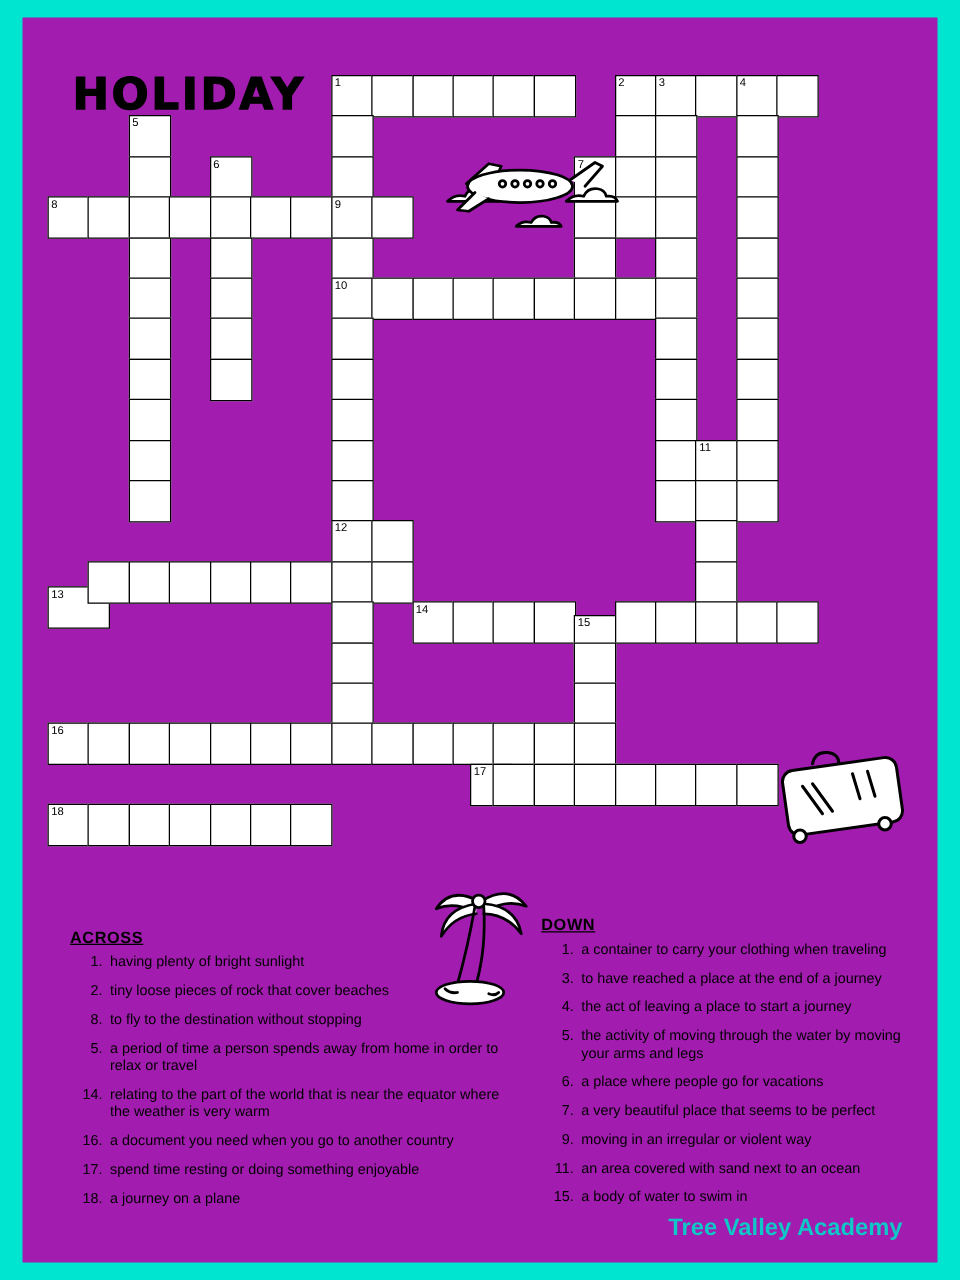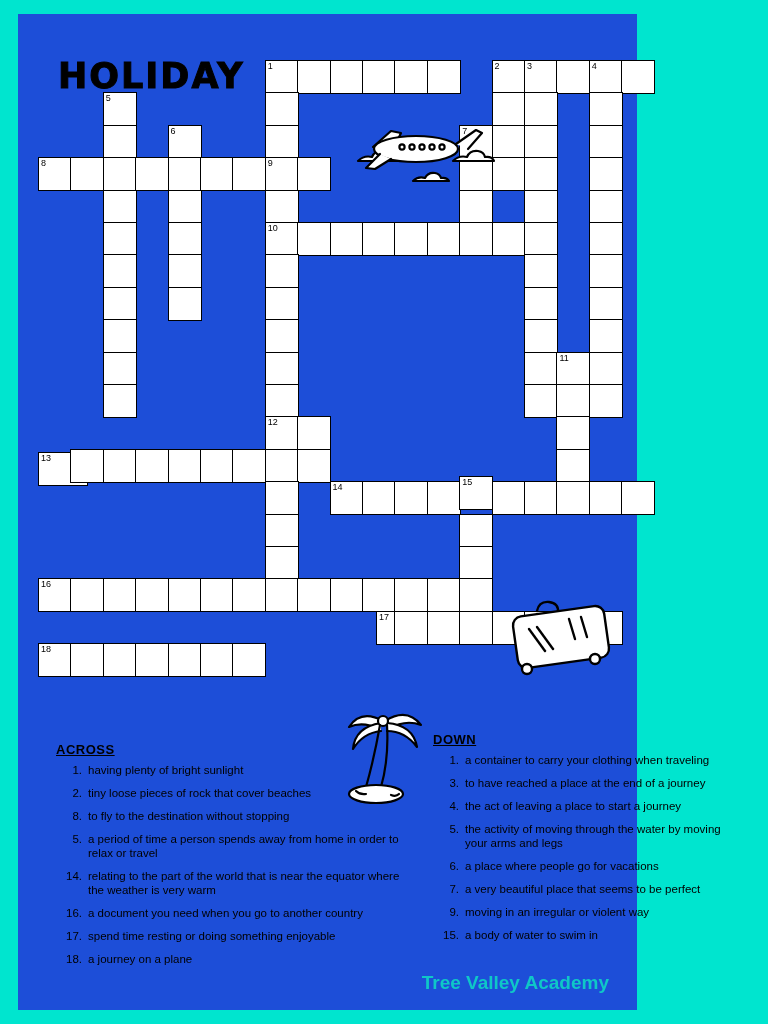--- a/index.html
+++ b/index.html
@@ -12,23 +12,23 @@
     position: relative;
     width: 768px;
     height: 1024px;
     background: #00e5cf;
     overflow: hidden;
   }
   #sheet {
     position: absolute;
     left: 18px;
     top: 14px;
-    width: 619px;
+    width: 732px;
     height: 996px;
-    background: #1d4ed8;
+    background: #a21caf;
   }
   
   #title {
     position: absolute;
     left: 40px;
     top: 42px;
     font-size: 35px;
     font-weight: bold;
     letter-spacing: 2px;
     color: #000;
@@ -220,40 +220,40 @@
         <div class="cell" style="left: 64.8px; top: 324px;"></div>
         <div class="cell" style="left: 226.8px; top: 324px;"></div>
         <div class="cell" style="left: 486px; top: 324px;"></div>
         <div class="cell" style="left: 518.4px; top: 324px;"></div>
         <div class="cell" style="left: 550.8px; top: 324px;"></div>
         <div class="cell" style="left: 226.8px; top: 356.4px;">
           <span class="num">12</span>
         </div>
         <div class="cell" style="left: 259.2px; top: 356.4px;"></div>
         <div class="cell" style="left: 518.4px; top: 356.4px;"></div>
-        <div class="cell" style="left: 0px; top: 392px; padding-left: 48px;">
+        <div class="cell" style="left: 0px; top: 409px; padding-left: 48px;">
           <span class="num">13</span>
         </div>
         <div class="cell" style="left: 32.4px; top: 388.8px;"></div>
         <div class="cell" style="left: 64.8px; top: 388.8px;"></div>
         <div class="cell" style="left: 97.2px; top: 388.8px;"></div>
         <div class="cell" style="left: 129.6px; top: 388.8px;"></div>
         <div class="cell" style="left: 162px; top: 388.8px;"></div>
         <div class="cell" style="left: 194.4px; top: 388.8px;"></div>
         <div class="cell" style="left: 226.8px; top: 388.8px;"></div>
         <div class="cell" style="left: 259.2px; top: 388.8px;"></div>
         <div class="cell" style="left: 518.4px; top: 388.8px;"></div>
         <div class="cell" style="left: 226.8px; top: 421.2px;"></div>
         <div class="cell" style="left: 291.6px; top: 421.2px;">
           <span class="num">14</span>
         </div>
         <div class="cell" style="left: 324px; top: 421.2px;"></div>
         <div class="cell" style="left: 356.4px; top: 421.2px;"></div>
         <div class="cell" style="left: 388.8px; top: 421.2px;"></div>
-        <div class="cell" style="left: 421.2px; top: 416px;">
+        <div class="cell" style="left: 421.2px; top: 432px;">
           <span class="num">15</span>
         </div>
         <div class="cell" style="left: 453.6px; top: 421.2px;"></div>
         <div class="cell" style="left: 486px; top: 421.2px;"></div>
         <div class="cell" style="left: 518.4px; top: 421.2px;"></div>
         <div class="cell" style="left: 550.8px; top: 421.2px;"></div>
         <div class="cell" style="left: 583.2px; top: 421.2px;"></div>
         <div class="cell" style="left: 226.8px; top: 453.6px;"></div>
         <div class="cell" style="left: 421.2px; top: 453.6px;"></div>
         <div class="cell" style="left: 226.8px; top: 486px;"></div>
@@ -406,20 +406,24 @@
       </div>
       <div class="clue">
         <span class="n">7.</span>
         <span class="t">a very beautiful place that seems to be perfect</span>
       </div>
       <div class="clue">
         <span class="n">9.</span>
         <span class="t">moving in an irregular or violent way</span>
       </div>
       <div class="clue">
+        <span class="n">11.</span>
+        <span class="t">an area covered with sand next to an ocean</span>
+      </div>
+      <div class="clue">
         <span class="n">15.</span>
         <span class="t">a body of water to swim in</span>
       </div>
     </div>
 
     <div id="footer">Tree Valley Academy</div>
 
   </div>
 </div>
 

